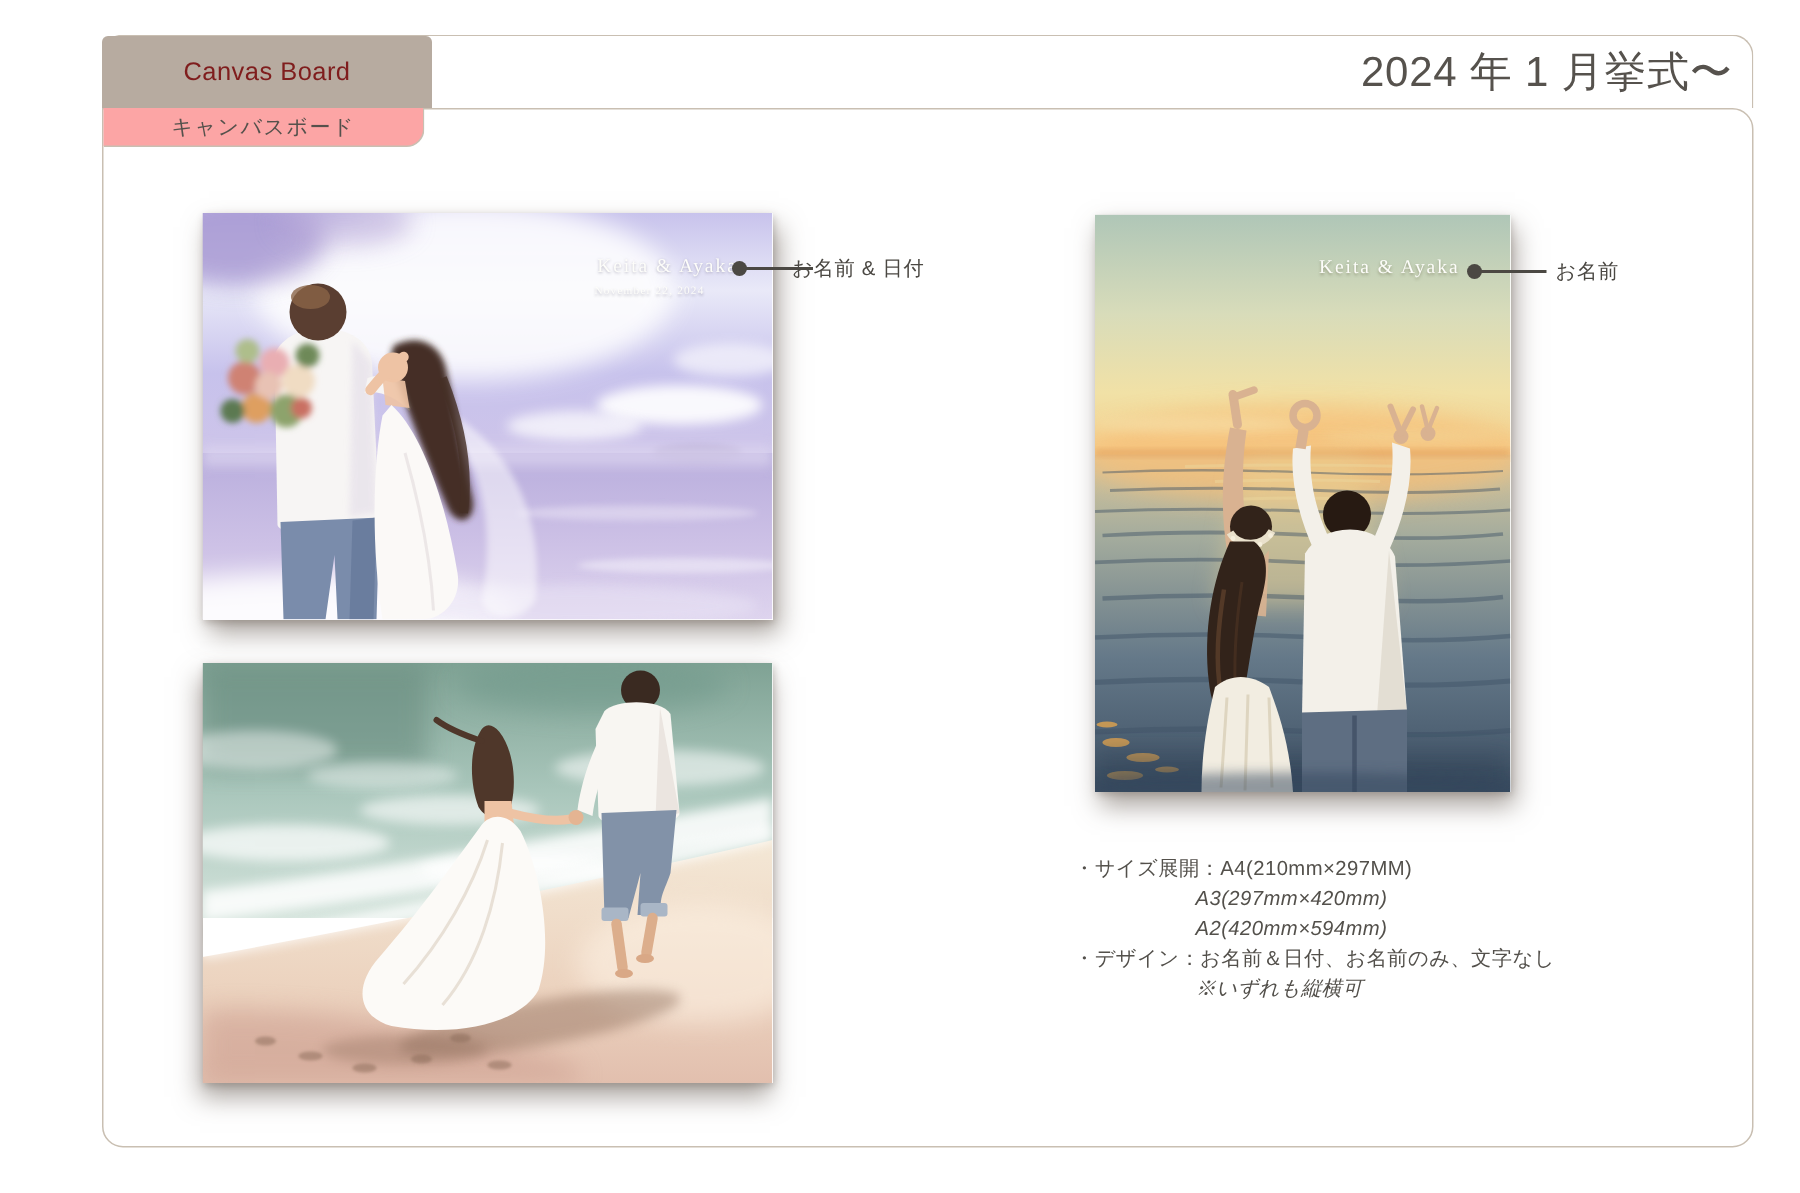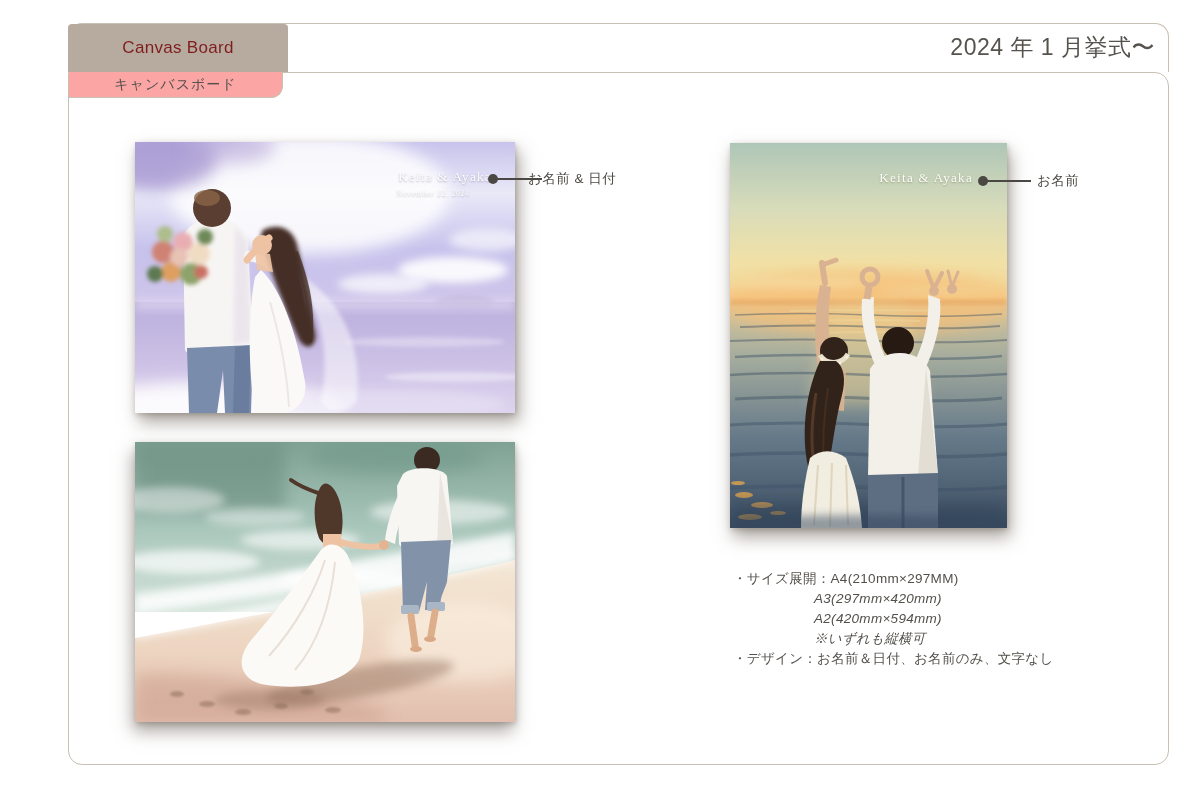--- a/index.html
+++ b/index.html
@@ -8,21 +8,21 @@
   .canvas { position:relative; width:1200px; height:795px; background:#ffffff; overflow:hidden; }
 
   
   .header-band {
     position:absolute; left:68px; top:23px; width:1101px; height:49px;
     border:1px solid #c9bfb2; border-bottom:none;
     border-radius:14px 14px 0 0; background:#ffffff;
   }
   .header-date {
     position:absolute; top:23px; right:45px; height:49px; line-height:49px;
-    font-size:23px; color:#56524d; letter-spacing:0.5px; z-index:2;
+    font-size:28px; color:#56524d; letter-spacing:0.5px; z-index:2;
   }
   .header-tab {
     position:absolute; left:68px; top:24px; width:220px; height:48px;
     background:#b7aba0; border-radius:4px 4px 0 0; z-index:3;
     display:flex; align-items:center; justify-content:center;
   }
   .header-tab span { font-size:17px; color:#7f1d1d; letter-spacing:0.3px; }
   .sub-tab {
     position:absolute; left:69px; top:72px; width:214px; height:26px;
     background:#fca5a5; border-right:1px solid #c9bfb2; border-bottom:1px solid #c9bfb2;
@@ -59,21 +59,21 @@
     text-shadow:0 1px 2px rgba(95,90,60,.45); }
 
   
   .callout-dot { position:absolute; width:10px; height:10px; border-radius:50%;
     background:#4b4843; z-index:5; }
   .callout-line { position:absolute; height:2px; background:#4b4843; z-index:5; }
   .callout-label { position:absolute; font-size:13.5px; color:#4b4843; z-index:5;
     letter-spacing:0.5px; white-space:nowrap; }
 
   
-  .specs { position:absolute; left:733px; top:569px; z-index:2;
+  .specs { position:absolute; left:716px; top:569px; z-index:2;
     font-size:13.5px; line-height:20px; color:#53504b; letter-spacing:0.3px; }
   .spec-row { white-space:nowrap; }
   .spec-indent { padding-left:81px;font-style:italic; }
 </style>
 </head>
 <body>
 
 <div class="canvas">
 
   <div class="header-band"></div>
@@ -341,17 +341,17 @@
   <div class="callout-dot" style="left:978px; top:176px;"></div>
   <div class="callout-line" style="left:987px; top:180px; width:44px;"></div>
   <div class="callout-label" style="left:1037px; top:172px;">お名前</div>
 
   <div class="specs">
     <div class="spec-row">
       <span>・サイズ展開：</span><span>A4(210mm×297MM)</span>
     </div>
     <div class="spec-row spec-indent">A3(297mm×420mm)</div>
     <div class="spec-row spec-indent">A2(420mm×594mm)</div>
+    <div class="spec-row">・デザイン：お名前＆日付、お名前のみ、文字なし</div>
     <div class="spec-row spec-indent">※いずれも縦横可</div>
-    <div class="spec-row">・デザイン：お名前＆日付、お名前のみ、文字なし</div>
   </div>
 
 </div>
 
 </body></html>

